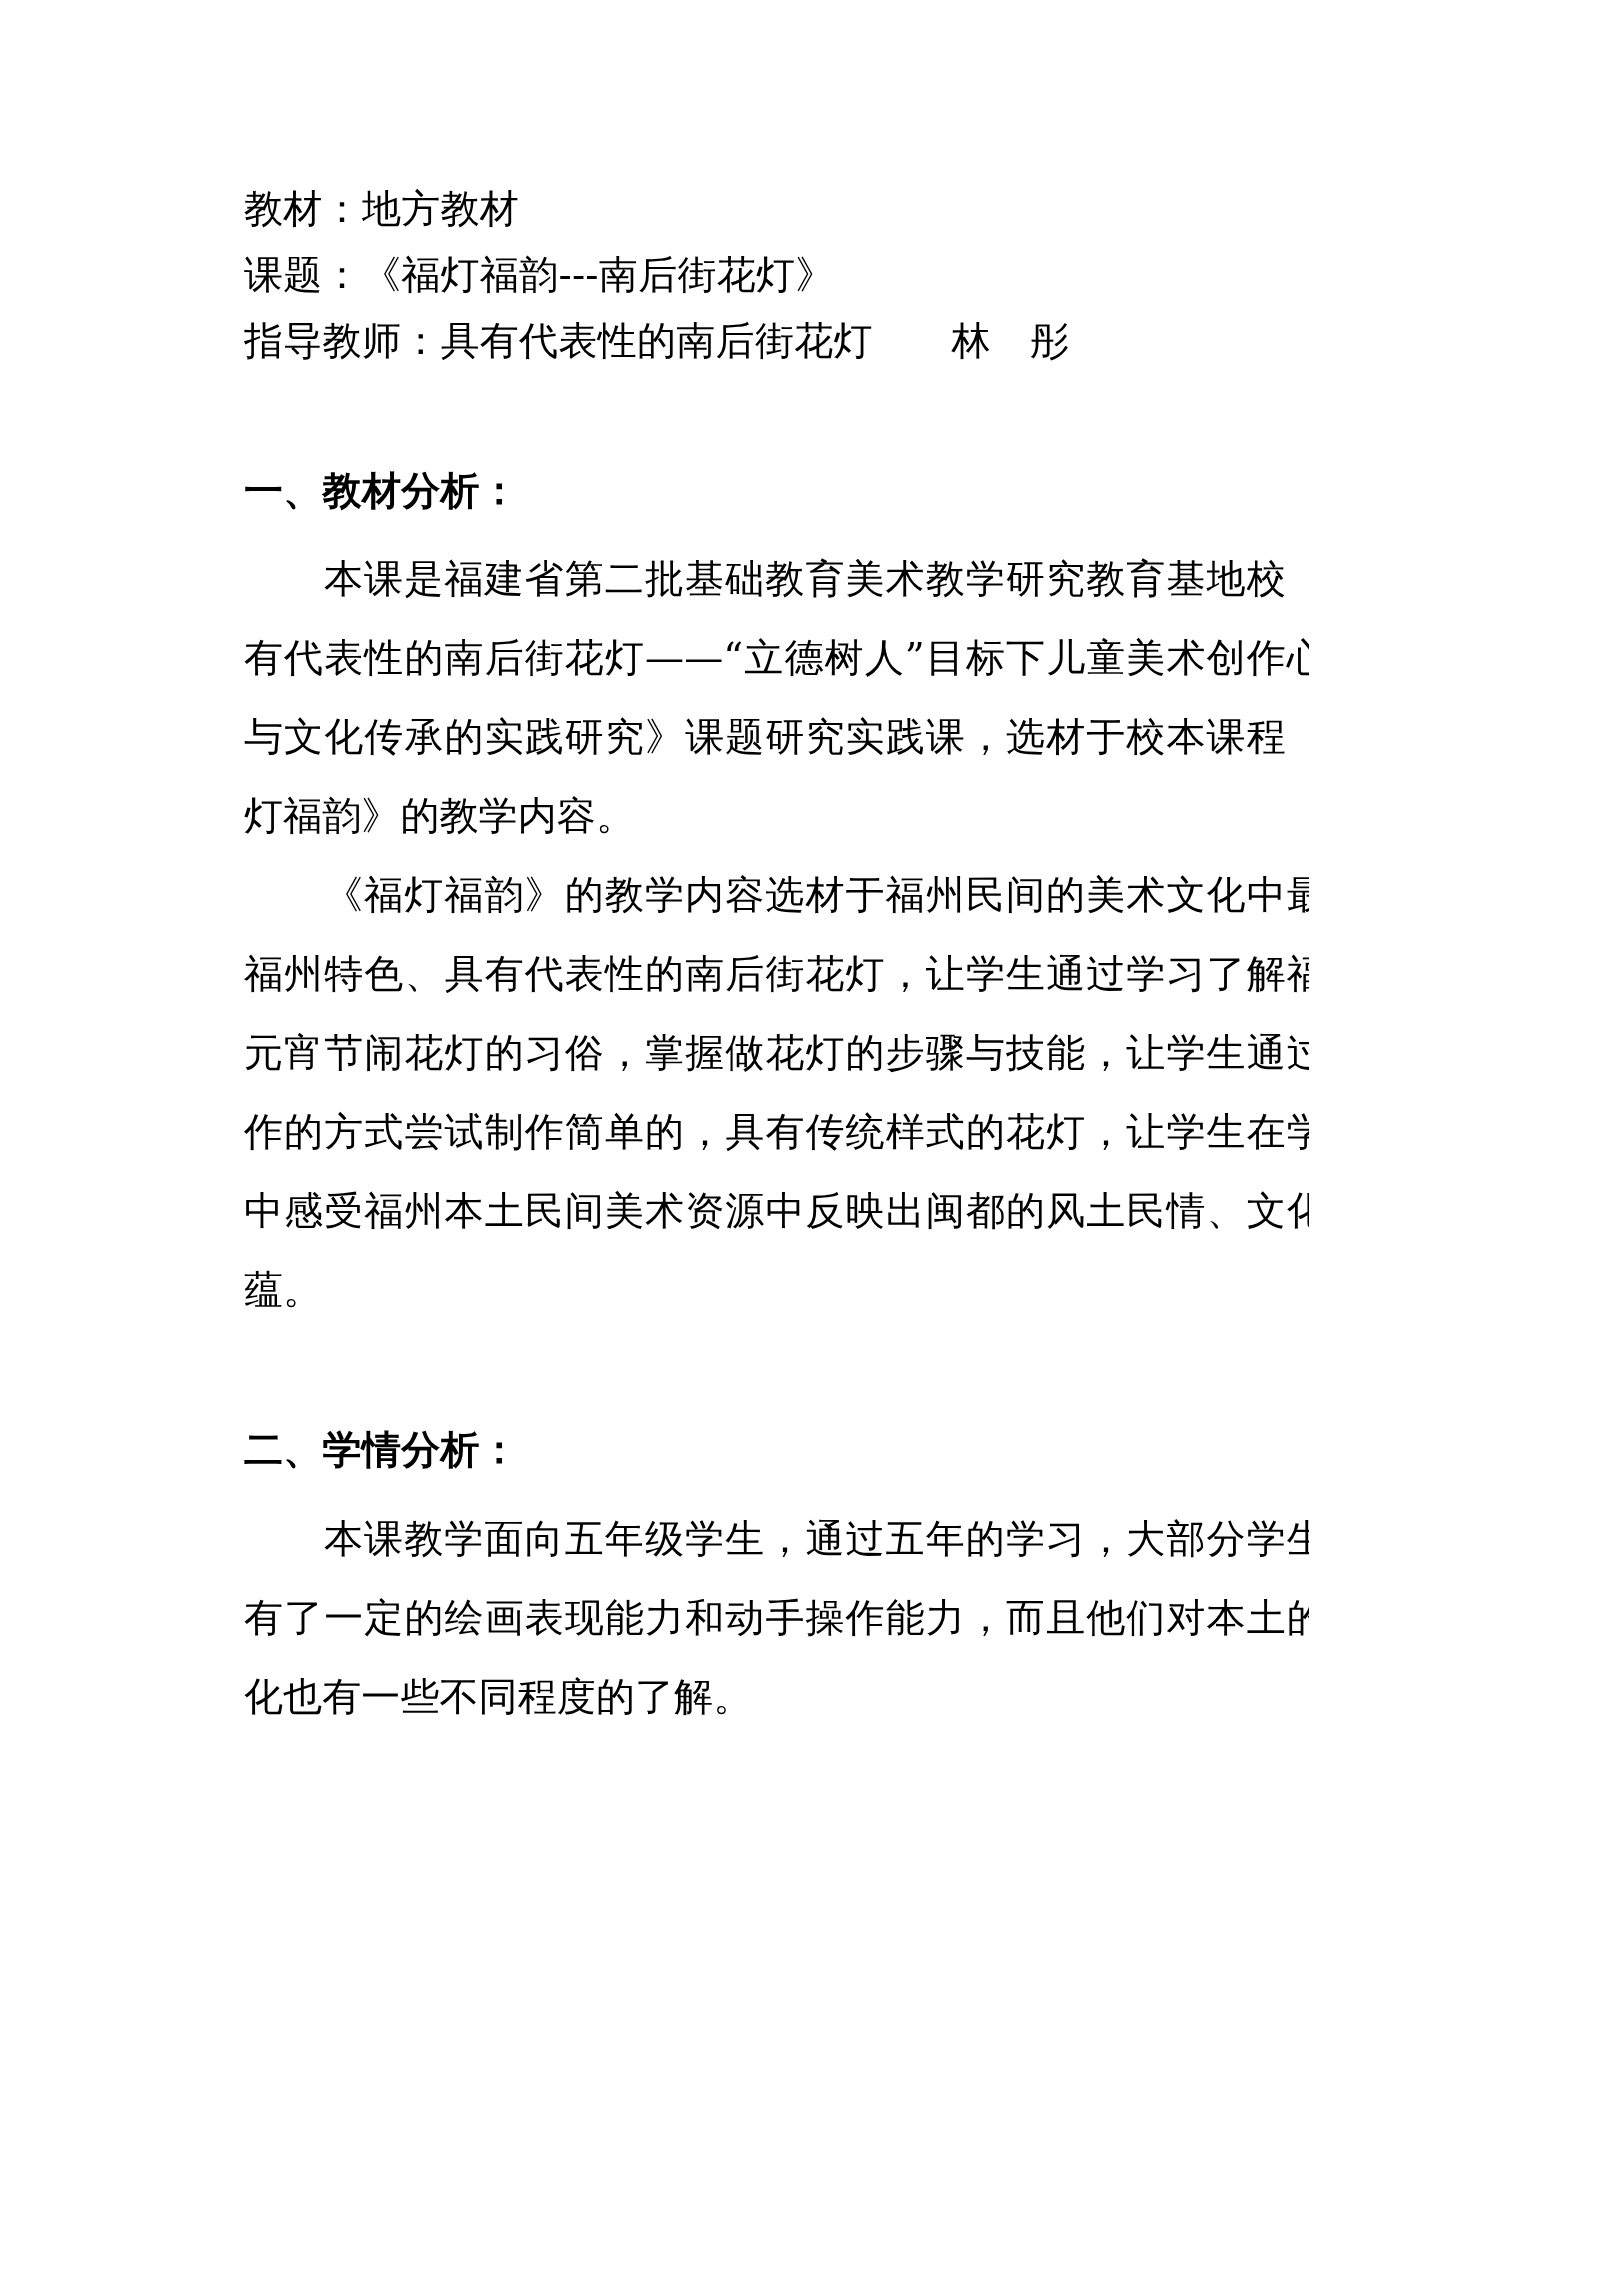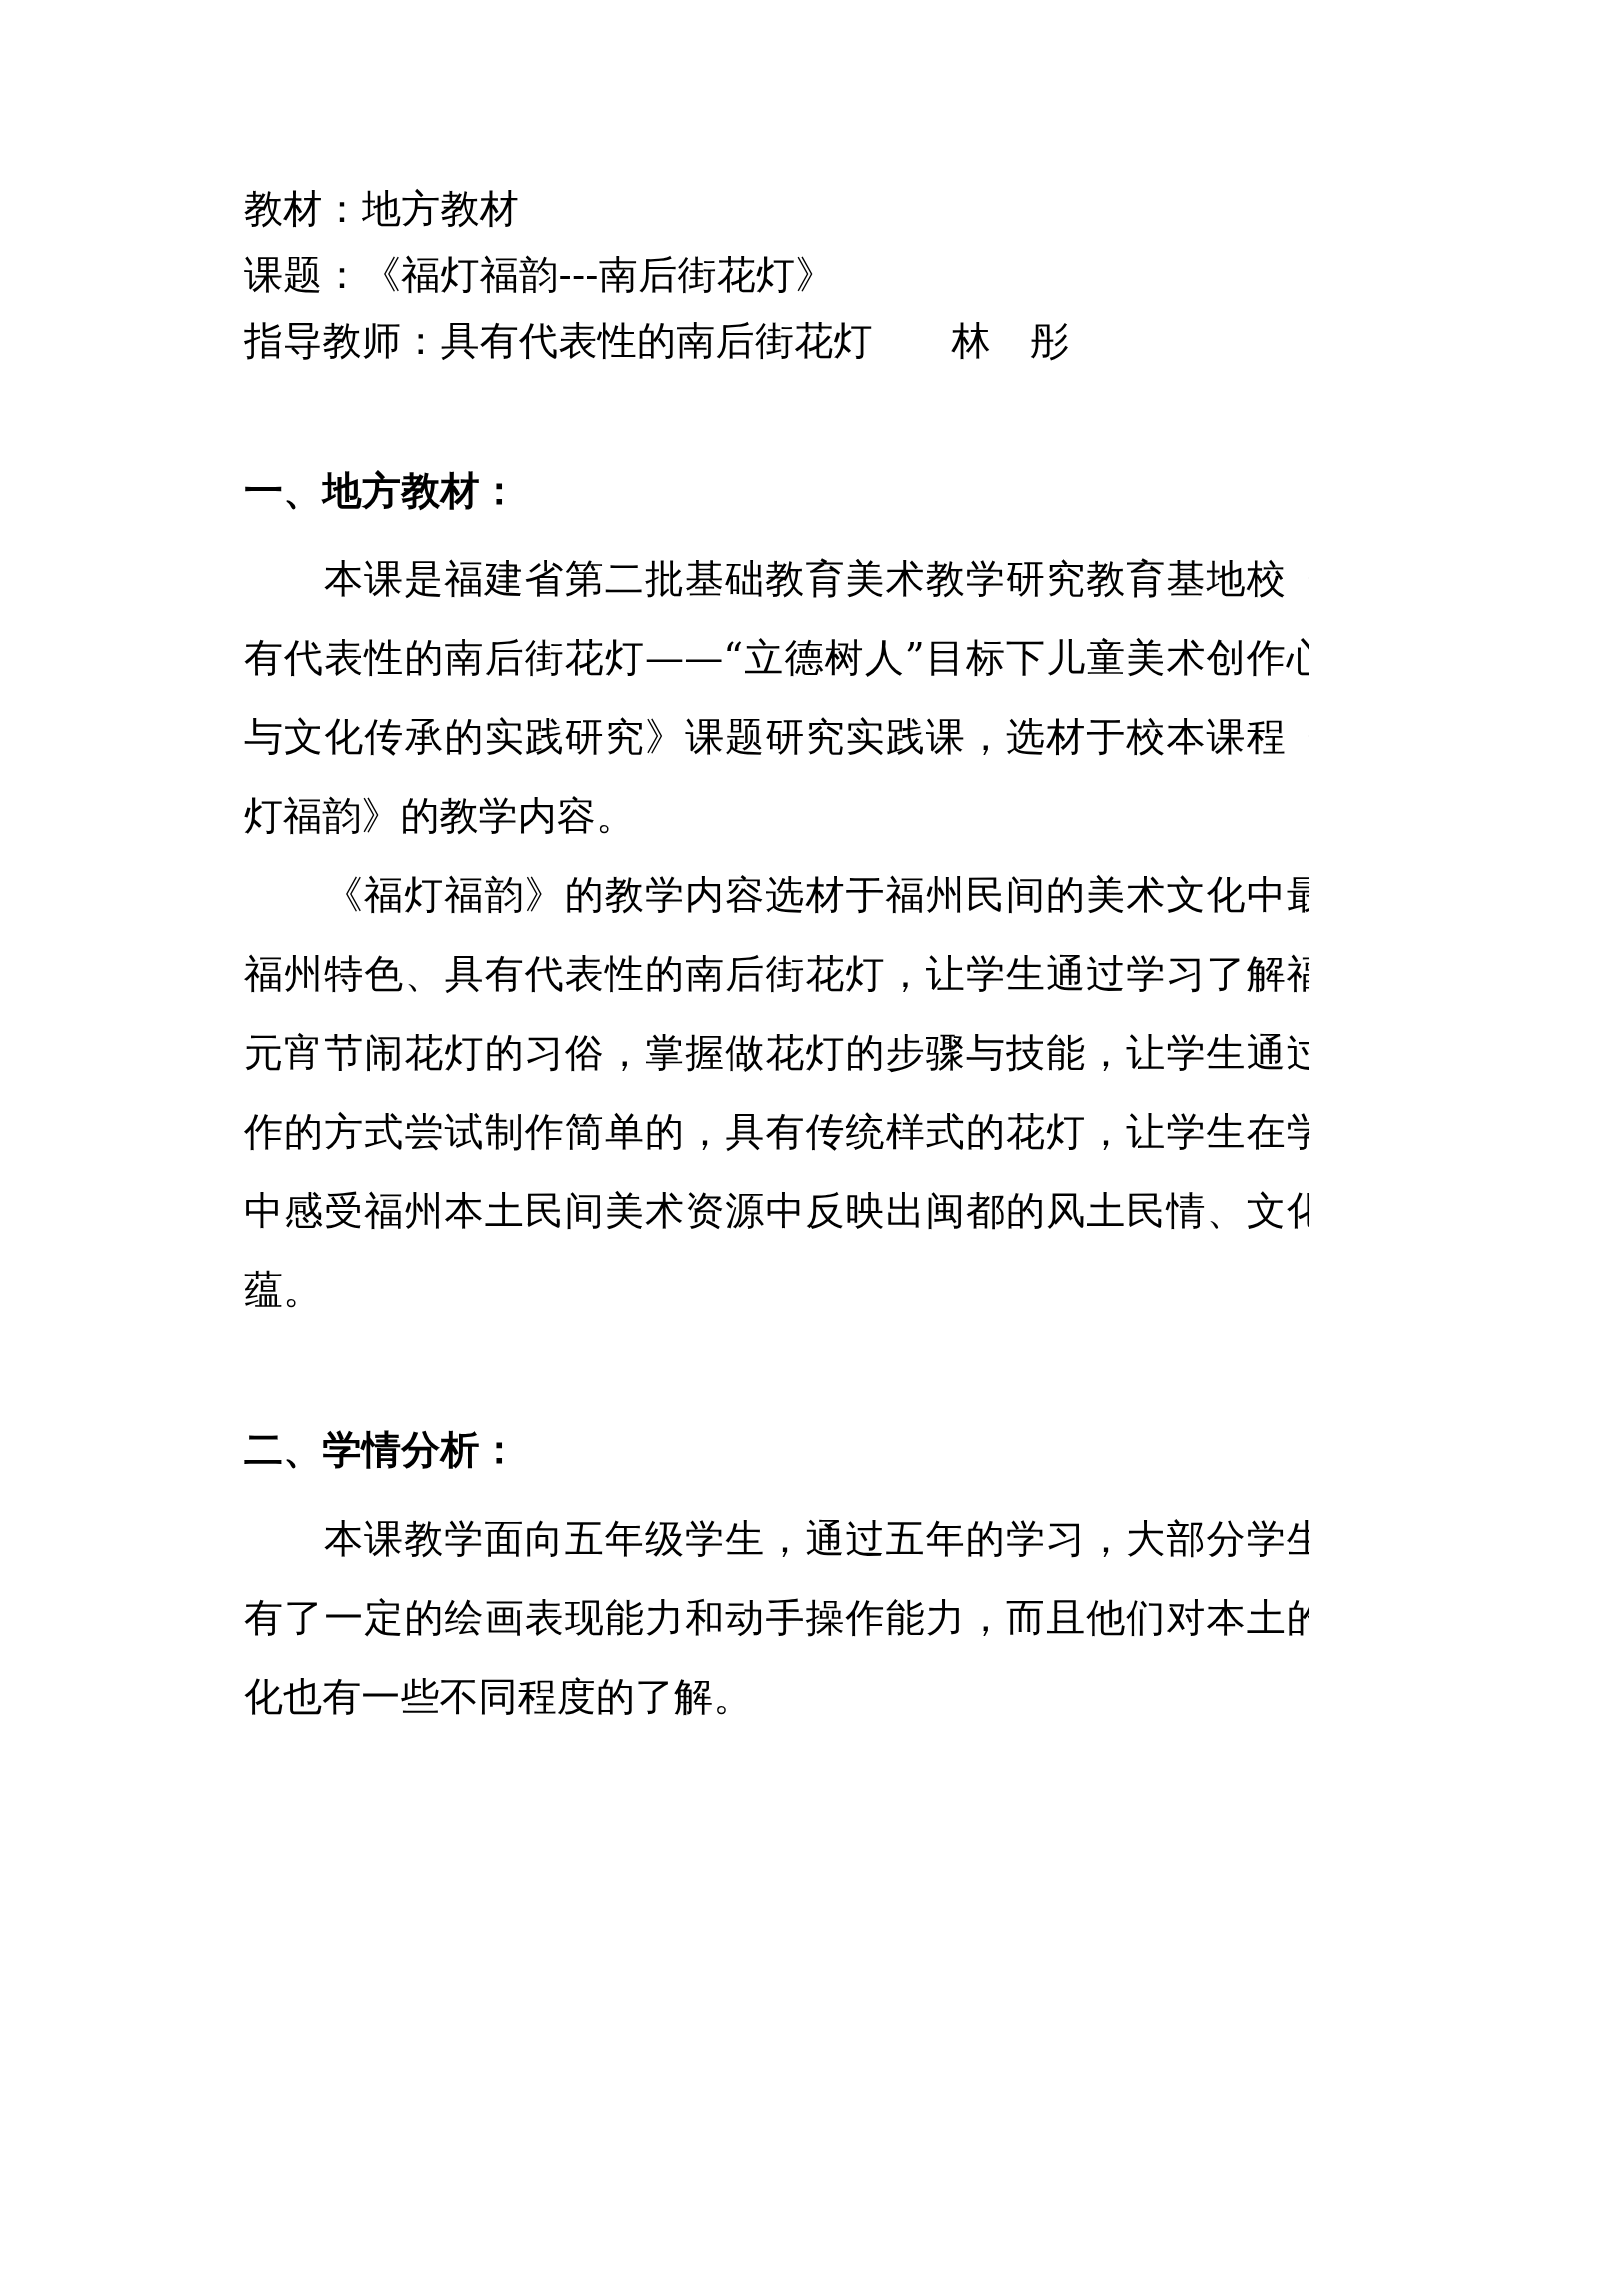--- a/index.html
+++ b/index.html
@@ -69,21 +69,21 @@
 
 <div class="page">
   <div class="content">
 
     <div class="meta-block">
       <div class="meta-line">教材：地方教材</div>
       <div class="meta-line">课题：《福灯福韵---南后街花灯》</div>
       <div class="meta-line">指导教师：具有代表性的南后街花灯　　林　彤</div>
     </div>
 
-    <div class="section-heading heading-gap-1">一、地方教材：</div>
+    <div class="section-heading heading-gap-1">一、教材分析：</div>
     <p class="body-para para-first">本课是福建省第二批基础教育美术教学研究教育基地校《具有代表性的南后街花灯——“立德树人”目标下儿童美术创作心理与文化传承的实践研究》课题研究实践课，选材于校本课程《福灯福韵》的教学内容。</p>
     <p class="body-para para-next">《福灯福韵》的教学内容选材于福州民间的美术文化中最具福州特色、具有代表性的南后街花灯，让学生通过学习了解福州元宵节闹花灯的习俗，掌握做花灯的步骤与技能，让学生通过合作的方式尝试制作简单的，具有传统样式的花灯，让学生在学习中感受福州本土民间美术资源中反映出闽都的风土民情、文化底蕴。</p>
 
     <div class="section-heading heading-gap-2">二、学情分析：</div>
     <p class="body-para para-first">本课教学面向五年级学生，通过五年的学习，大部分学生都有了一定的绘画表现能力和动手操作能力，而且他们对本土的文化也有一些不同程度的了解。</p>
 
   </div>
 </div>
 
 

